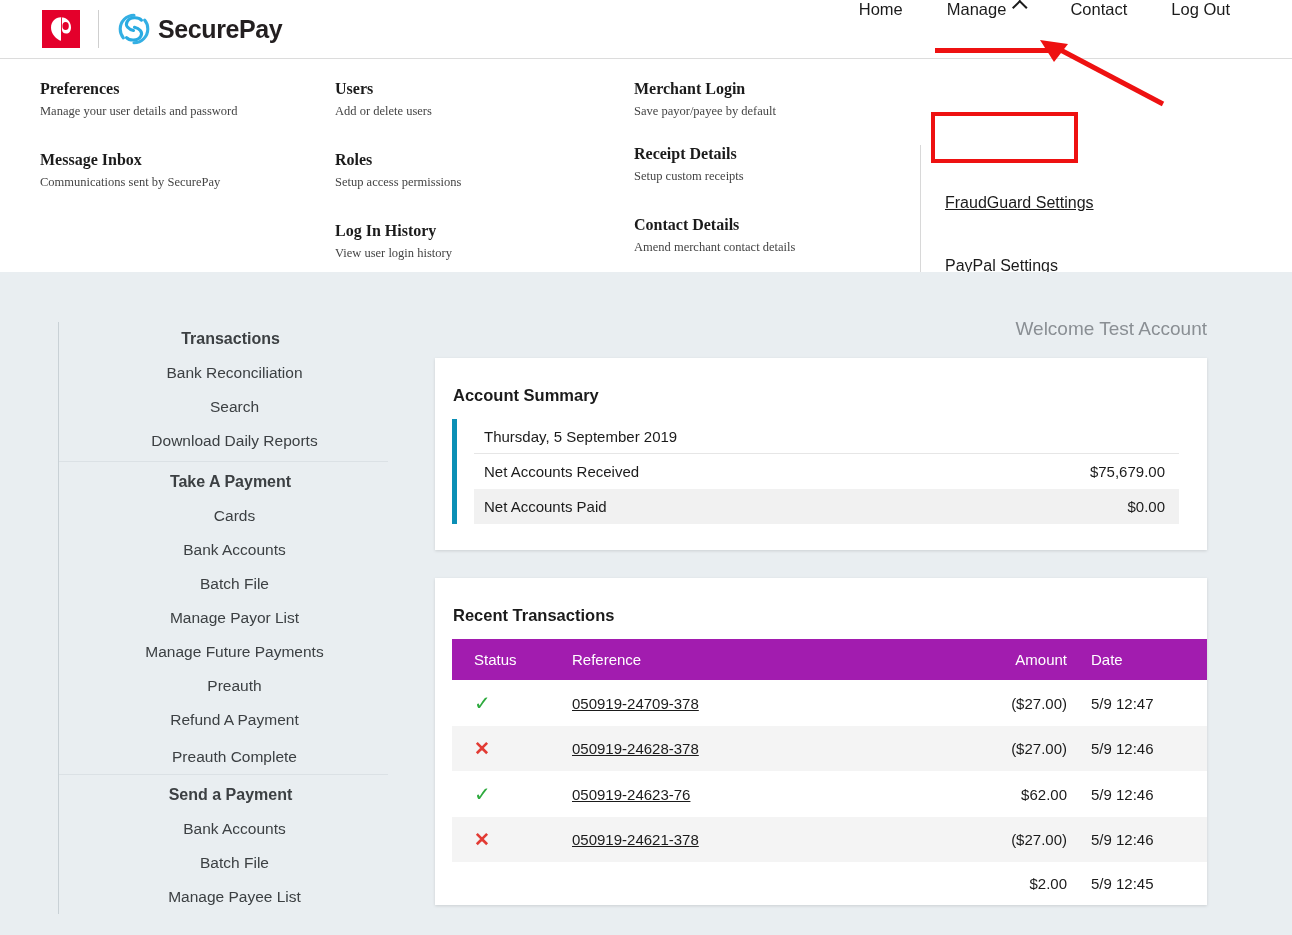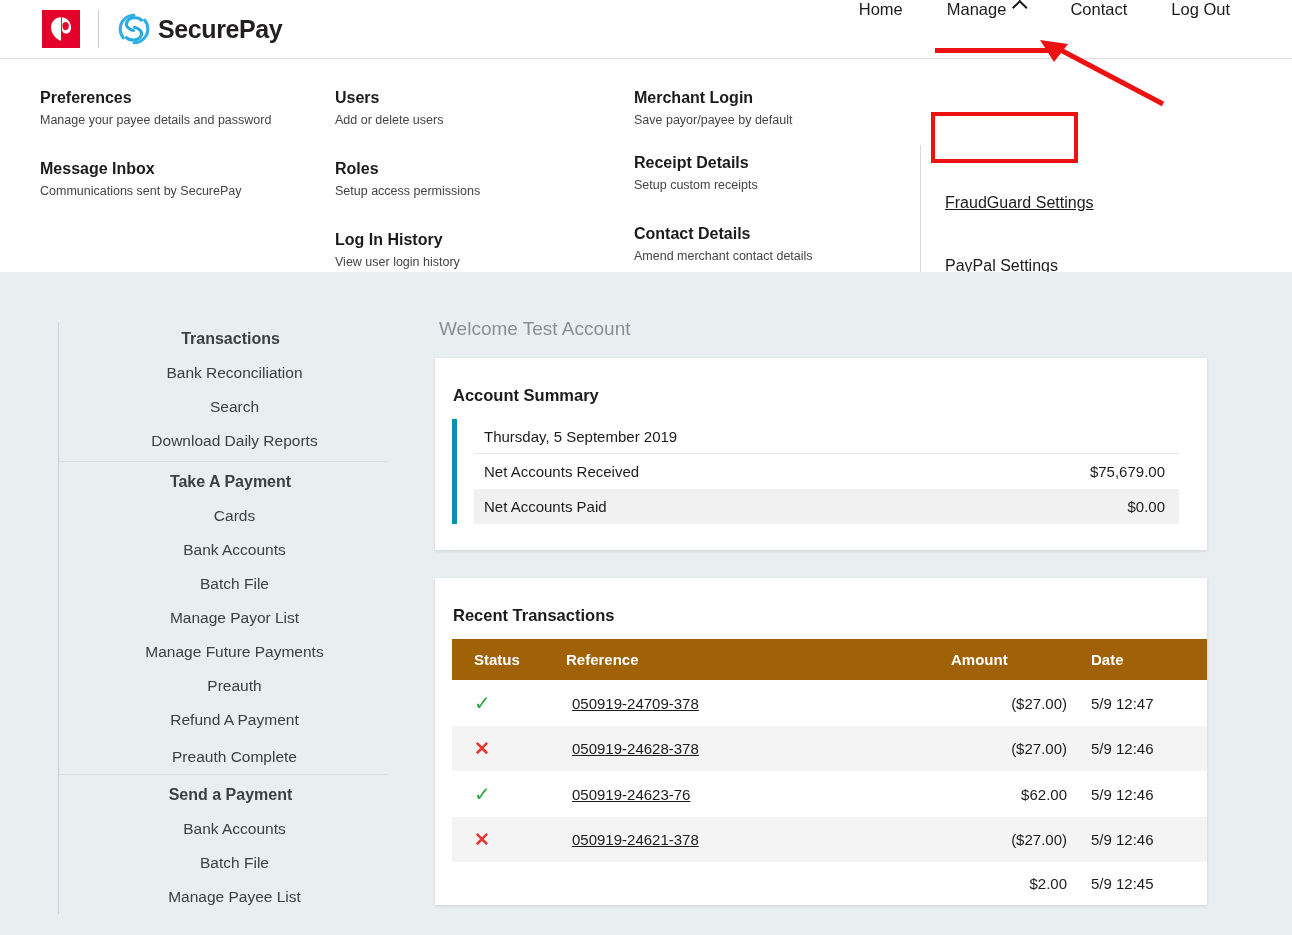--- a/index.html
+++ b/index.html
@@ -56,21 +56,21 @@
     transform: rotate(45deg) translate(1px,2px);
   }
 
   
   .megamenu {
     background: #ffffff;
     height: 212px;
     position: relative;
     padding-top: 30px;
   }
-  .mm-col { position: absolute; top: 29px; }
+  .mm-col { position: absolute; top: 20px; font-family: Liberation Serif, serif; }
   .mm-item { margin-bottom: 25px; }
   .mm-title {
     font-size: 16px; font-weight: bold; color: #1b1b1b;
     margin-bottom: 3px; line-height: 1.3; cursor: pointer;
   }
   .mm-sub { font-size: 12.5px; color: #444; line-height: 1.3; }
   .mm-divider {
     position: absolute; left: 920px; top: 86px;
     width: 1px; height: 160px; background: #d8d8d8;
   }
@@ -101,22 +101,23 @@
     padding: 6px 0 6px 14px; line-height: 22px;
   }
   .side-link {
     display: block; font-size: 15.5px; color: #3c4043;
     text-decoration: none; padding: 6px 0 6px 22px; line-height: 22px;
   }
 
   
   .main { position: absolute; left: 435px; top: 46px; width: 772px; }
   .welcome {
-    font-size: 19px; color: #8a8f94; margin: 0 0 18px 4px;
+    font-size: 19px; color: #8a8f94; margin: 0 0 18px 12px;
     font-weight: normal;
+    text-align: right;
   }
   .card {
     background: #ffffff; box-shadow: 0 1px 3px rgba(0,0,0,0.13);
     padding: 28px 28px 26px 17px; margin-bottom: 28px;
     position: relative;
   }
   .card-title {
     font-size: 16.5px; font-weight: bold; color: #1b1b1b;
     margin: 0 0 14px 1px;
   }
@@ -137,24 +138,24 @@
     margin: 22px 0 0 22px;
     background: #c9c9c9; border: none;
     font-family: "Liberation Sans", sans-serif;
     font-size: 15px; color: #1b1b1b;
     padding: 12px 26px; cursor: pointer;
   }
 
   
   .tx-table { width: 100%; border-collapse: collapse; margin-top: 4px; }
   .tx-table thead th {
-    background: #a16207; color: #ffffff; font-size: 15px;
-    font-weight: bold; text-align: left; padding: 12px 4px;
-  }
-  .tx-table thead th.right { text-align: left; }
+    background: #a21caf; color: #ffffff; font-size: 15px;
+    font-weight: normal; text-align: left; padding: 12px 10px;
+  }
+  .tx-table thead th.right { text-align: right; }
   .tx-table tbody td {
     font-size: 15px; color: #1b1b1b; padding: 13px 10px;
   }
   .tx-table tbody tr.alt td { background: #f4f4f4; }
   .tx-table td.right { text-align: right; }
   .col-status { width: 110px; padding-left: 22px !important; }
   .col-ref { }
   .col-amount { width: 130px; }
   .col-date { width: 130px; padding-left: 14px !important; }
   .tick { color: #2eaa3e; font-size: 20px; line-height: 1; }
@@ -209,21 +210,21 @@
       <span>Log Out</span>
     </a>
   </nav>
 </div>
 
 <div class="megamenu">
 
   <div class="mm-col" style="left:40px;">
     <div class="mm-item">
       <div class="mm-title">Preferences</div>
-      <div class="mm-sub">Manage your payee details and password</div>
+      <div class="mm-sub">Manage your user details and password</div>
     </div>
     <div class="mm-item" style="margin-top:31px;">
       <div class="mm-title">Message Inbox</div>
       <div class="mm-sub">Communications sent by SecurePay</div>
     </div>
   </div>
 
   <div class="mm-col" style="left:335px;">
     <div class="mm-item">
       <div class="mm-title">Users</div>

